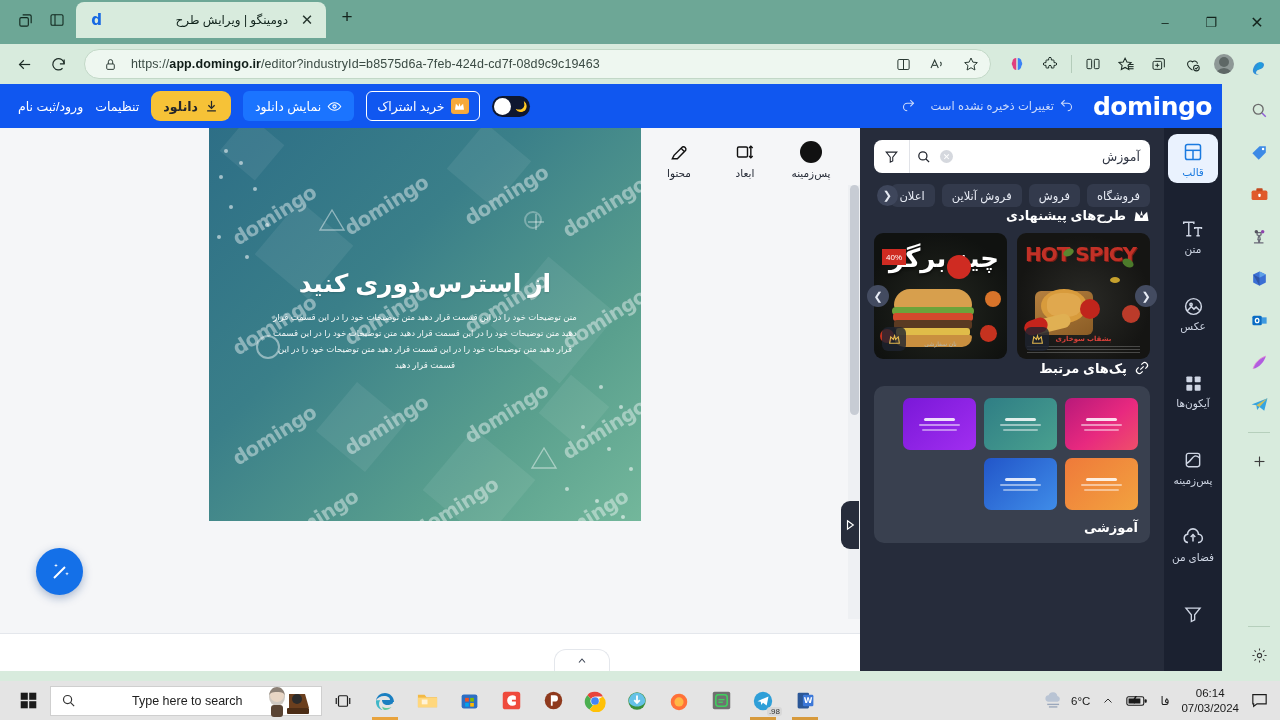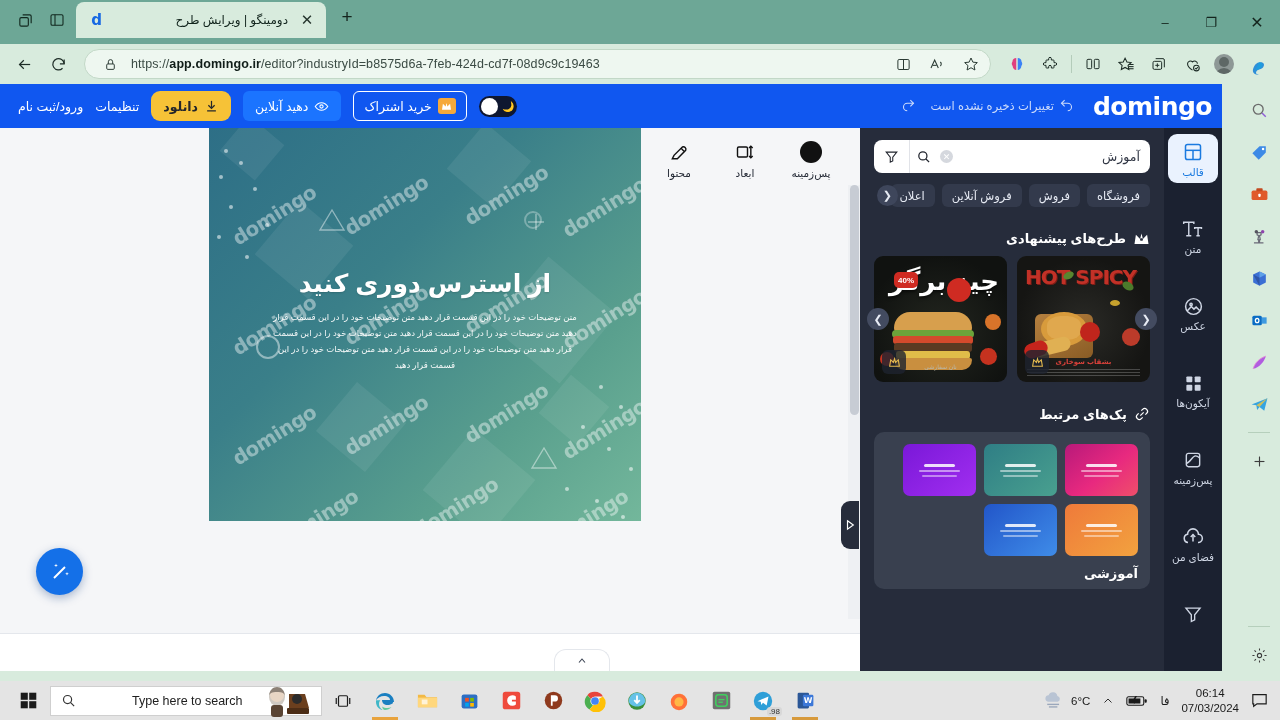--- a/index.html
+++ b/index.html
@@ -186,21 +186,21 @@
     padding: 0 10px; font-size: 11.5px; display: flex; align-items: center; white-space: nowrap;
   }
   .chip.cut { position: relative; overflow: hidden; width: 44px; padding-left: 0; }
   .chips-prev {
     width: 21px; height: 21px; border-radius: 50%; background: #3e465b; color: #e6eaf3;
     display: flex; align-items: center; justify-content: center; font-size: 11px; flex: none;
     margin-right: -14px; z-index: 2;
   }
   .sec-title {
     display: flex; align-items: center; justify-content: flex-start; gap: 7px;
-    color: #fff; font-size: 13px; font-weight: bold; margin: 24px 0 10px;
+    color: #fff; font-size: 13px; font-weight: bold; margin: 1px 0 10px;
     direction: rtl;
   }
   .sec-title .sec-ico { color: #fff; display: flex; }
   .tpl-row { display: flex; gap: 10px; position: relative; }
   .tpl-card {
     flex: 1; height: 126px; border-radius: 9px; position: relative; overflow: hidden;
     background: #141414;
   }
   .tpl-card .crown-badge {
     position: absolute; left: 8px; bottom: 8px; width: 24px; height: 24px;
@@ -577,21 +577,21 @@
                   <path d="M2 17 4 4l6 6 2-8 2 8 6-6 2 13z"></path>
                 </svg>
             </span>
             <span>خرید اشتراک</span>
           </div>
           <div class="btn-preview">
             <svg width="15" height="15" viewBox="0 0 24 24" fill="none" stroke="#fff" stroke-width="1.7">
                 <path d="M2 12s4-6 10-6 10 6 10 6-4 6-10 6-10-6-10-6z"></path>
                 <circle cx="12" cy="12" r="2.6"></circle>
               </svg>
-            <span>دهید آنلاین</span>
+            <span>نمایش دانلود</span>
           </div>
           <div class="btn-download">
             <svg width="15" height="15" viewBox="0 0 24 24" fill="none" stroke="#23262b" stroke-width="2">
                 <line x1="12" y1="3" x2="12" y2="14"></line>
                 <polyline points="7,10 12,15 17,10"></polyline>
                 <line x1="5" y1="19" x2="19" y2="19"></line>
               </svg>
             <span>دانلود</span>
           </div>
           <div class="hdr-link">تنظیمات</div>
@@ -728,21 +728,21 @@
               <div class="crown-badge">
                 <svg width="13" height="11" viewBox="0 0 24 20" fill="none" stroke="#e3b84e" stroke-width="2">
                     <path d="M3 17 5 5l5 5 2-7 2 7 5-5 2 12z"></path>
                   </svg>
               </div>
             </div>
 
             <div class="tpl-card" style="background:radial-gradient(circle at 50% 60%, #23261f 0%, #101210 75%);">
               <div style="position:absolute;inset:0;">
                 <div style="position:absolute;right:8px;top:14px;color:#fff;font-size:26px;font-weight:bold;direction:rtl;line-height:.92;text-shadow:0 2px 3px rgba(0,0,0,.6);">چیز برگر</div>
-                <div style="position:absolute;left:20px;top:16px;width:24px;height:16px;border-radius:5px;background:#cf2b22;color:#fff;font-size:8px;font-weight:bold;display:flex;align-items:center;justify-content:center;">40%</div>
+                <div style="position:absolute;left:8px;top:16px;width:24px;height:16px;border-radius:0;background:#cf2b22;color:#fff;font-size:8px;font-weight:normal;display:flex;align-items:center;justify-content:center;">40%</div>
                 <div style="position:absolute;right:36px;top:22px;width:24px;height:24px;border-radius:50%;background:#cf2b22;"></div>
                 <div style="position:absolute;left:20px;top:58px;width:78px;height:16px;border-radius:14px 14px 4px 4px;background:#d9a košer;"></div>
                 <div style="position:absolute;left:20px;top:56px;width:78px;height:20px;border-radius:16px 16px 4px 4px;background:#d79f4d;"></div>
                 <div style="position:absolute;left:18px;top:74px;width:82px;height:8px;border-radius:4px;background:#6ca33a;"></div>
                 <div style="position:absolute;left:19px;top:80px;width:80px;height:8px;border-radius:3px;background:#d34a2c;"></div>
                 <div style="position:absolute;left:20px;top:87px;width:78px;height:9px;border-radius:3px;background:#5a3a22;"></div>
                 <div style="position:absolute;left:22px;top:95px;width:74px;height:8px;border-radius:3px;background:#e0bc49;"></div>
                 <div style="position:absolute;left:20px;top:102px;width:78px;height:12px;border-radius:3px 3px 14px 14px;background:#c98f3f;"></div>
                 <div style="position:absolute;right:10px;top:92px;width:17px;height:17px;border-radius:50%;background:#c5321f;"></div>
                 <div style="position:absolute;left:6px;top:96px;width:14px;height:14px;border-radius:50%;background:#c5321f;"></div>

